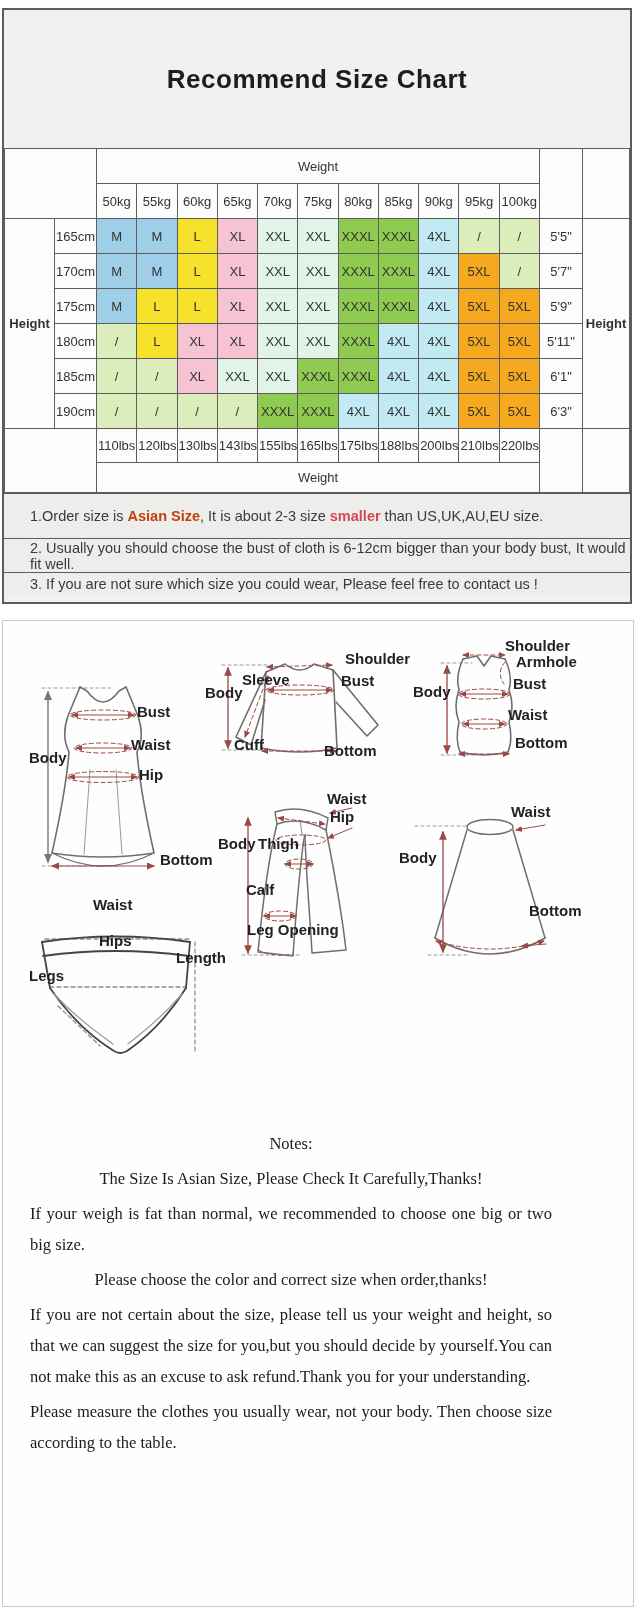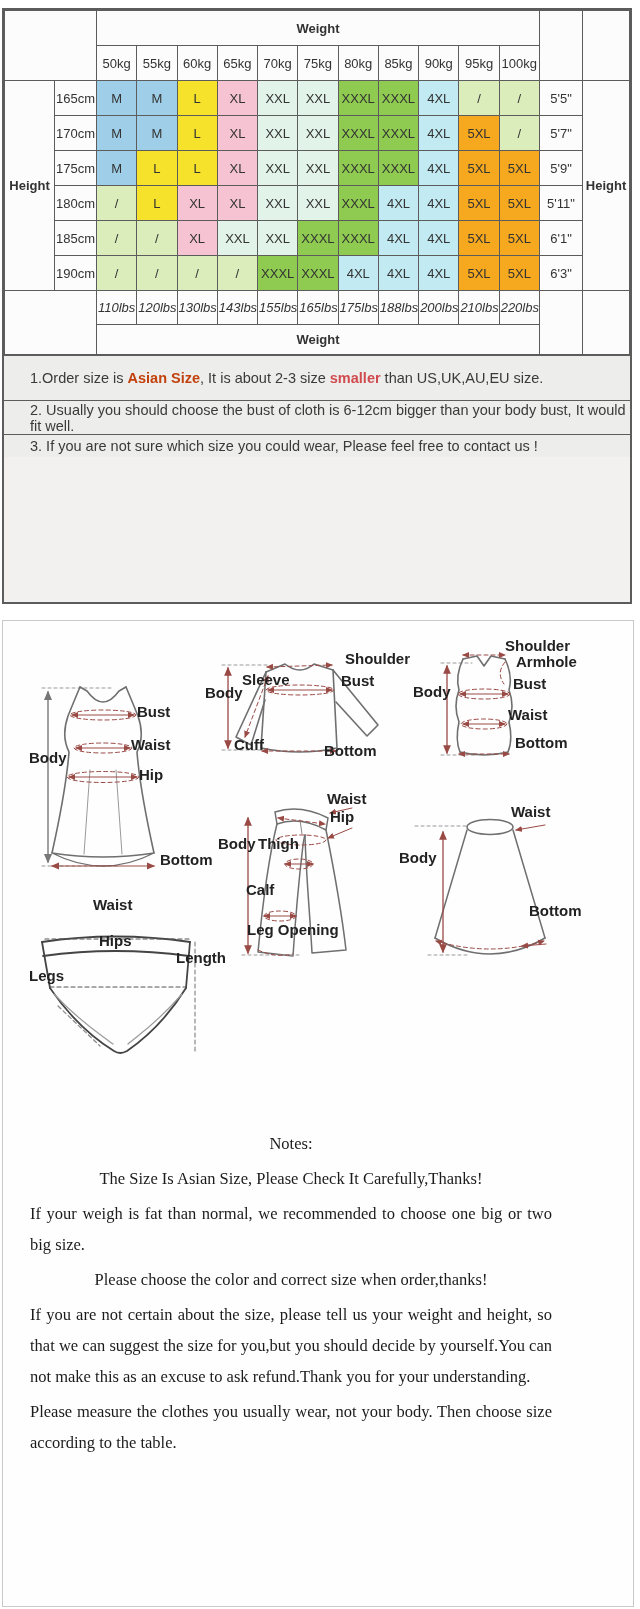--- a/index.html
+++ b/index.html
@@ -6,22 +6,22 @@
   .page{position:relative;width:640px;height:1609px;background:#ffffff;overflow:hidden;
         font-family:"Liberation Sans",sans-serif;}
   
   .box1{position:absolute;left:2px;top:8px;width:630px;height:596px;box-sizing:border-box;
         border:2px solid #5c5c5c;background:#f2f1ef;}
   .title-area{height:138px;display:flex;align-items:center;justify-content:center;}
   .chart-title{font-size:26px;font-weight:bold;color:#1d1d1d;letter-spacing:0.5px;}
   table.size{width:100%;border-collapse:collapse;table-layout:fixed;background:#fcfcfc;}
   table.size td{border:1px solid #5c5c5c;text-align:center;vertical-align:middle;
         font-size:13px;color:#333;overflow:hidden;}
-  tr.rh{height:35px;} tr.rlbs{height:34px;font-style:italic;} tr.rwb{height:30px;}
-  td.blabel{font-weight:bold;font-size:14px;color:#222;}
+  tr.rh{height:35px;} tr.rlbs{height:34px;} tr.rwb{height:30px;}
+  td.blabel{font-weight:normal;font-size:14px;color:#222;}
   td.hlab{font-weight:bold;font-size:14px;color:#222;}
   
   .note-row{border-top:1px solid #5c5c5c;background:#ededeb;display:flex;align-items:center;
         padding-left:26px;font-size:14.5px;color:#3a3a3a;box-sizing:border-box;}
   .nr1{height:45px;} .nr2{height:34px;} .nr3{height:23px;}
   .red1{color:#c2410c;font-weight:bold;}
   .red2{color:#d04a4e;font-weight:bold;}
   
   .box2{position:absolute;left:2px;top:620px;width:632px;height:987px;box-sizing:border-box;
         border:1px solid #c9c9c9;background:#fefefe;}
@@ -33,20 +33,23 @@
         font-family:"Liberation Serif",serif;font-size:16.5px;line-height:31px;color:#1b1b1b;}
   .notes-area p{margin:0 0 4px 0;text-align:justify;}
   .notes-area p.nohead{text-align:center;}
 </style>
 </head>
 <body>
 
 <div class="page">
 
   <div class="box1">
+    <div class="title-area">
+      <span class="chart-title">Recommend Size Chart</span>
+    </div>
 
     <table class="size">
       <colgroup>
         <col style="width:50px">
           <col style="width:42px">
         <col>
           <col>
           <col>
           <col>
           <col>

